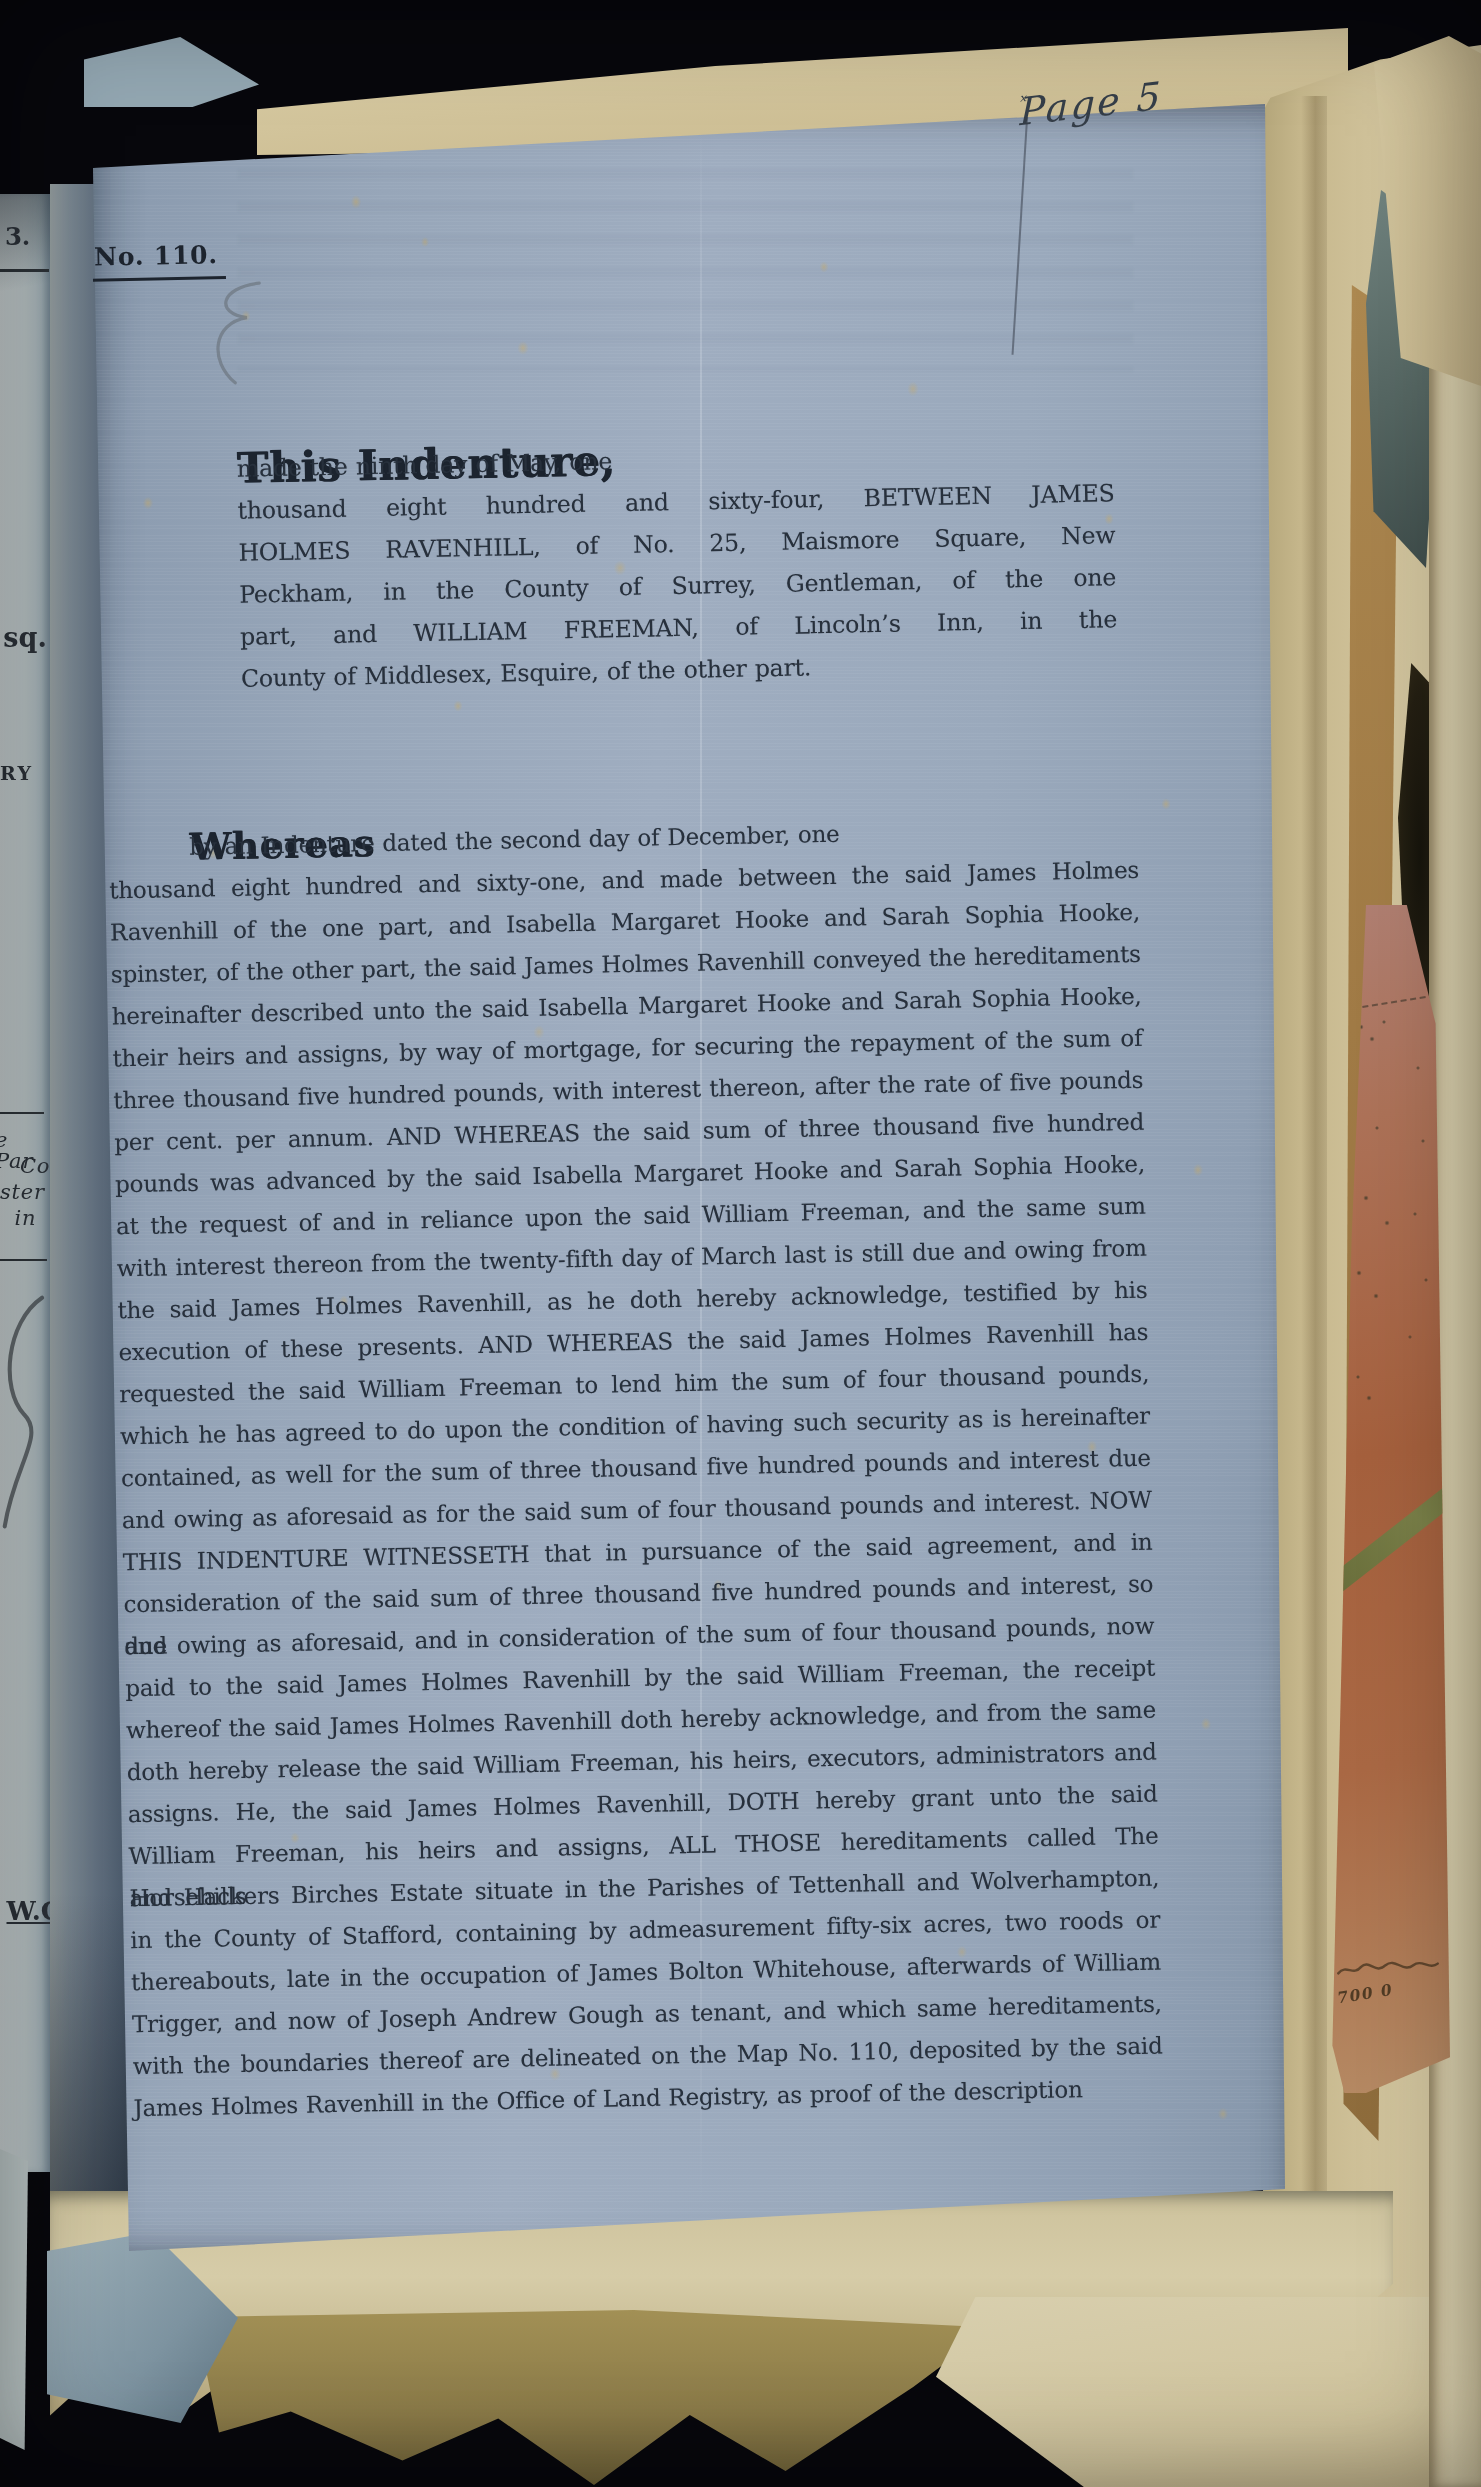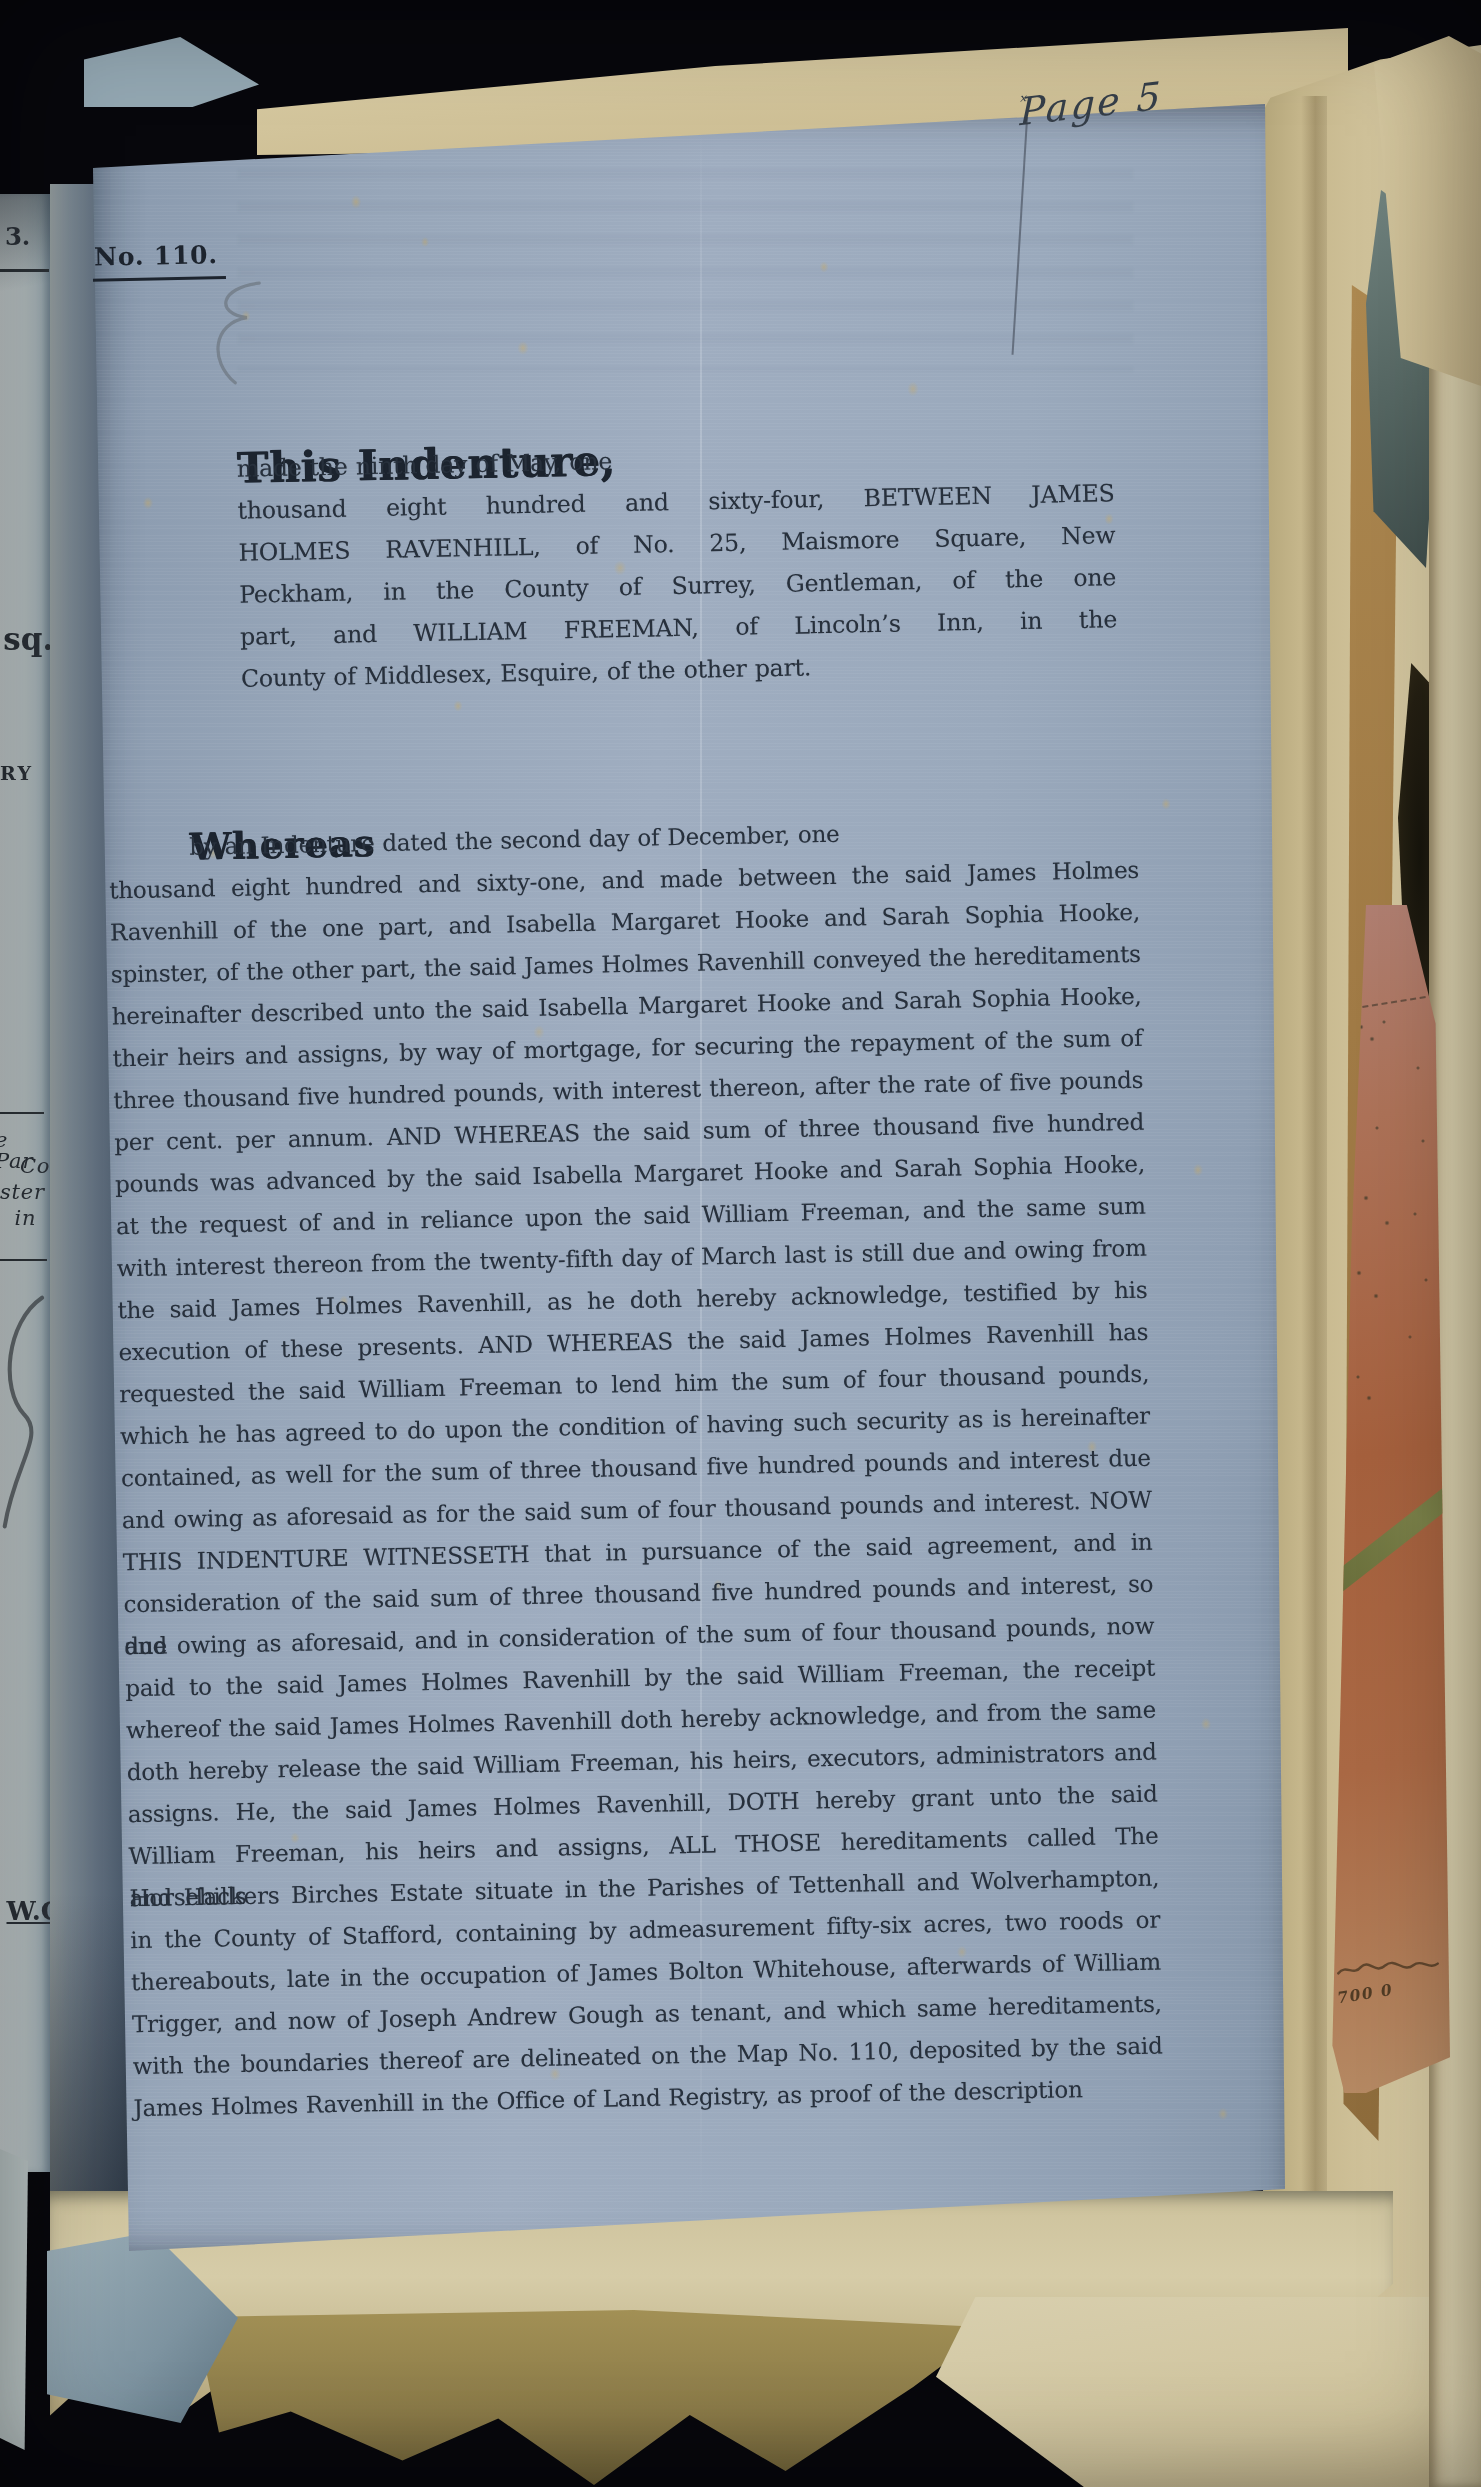--- a/index.html
+++ b/index.html
@@ -170,21 +170,21 @@
   .vignette{inset:0;pointer-events:none;box-shadow:inset 0 0 114px rgba(0,0,0,.4);}
 </style>
 </head>
 <body>
 
 <div class="canvas">
 
   <div class="left-strip">
     <span class="lf lf-b" style="left:4.9px;top:31px;font-size:24.4px;">3.</span>
     <span class="lrule" style="left:0;top:75px;width:49px;"></span>
-    <span class="lf lf-b" style="left:3.3px;top:430px;font-size:31px;">sq.</span>
+    <span class="lf lf-b" style="left:3.3px;top:430px;font-size:27px;">sq.</span>
     <span class="lf lf-b" style="left:0;top:570px;font-size:19px;letter-spacing:2.4px;">RY</span>
     <span class="lrule" style="left:0;top:918px;width:44px;height:2.4px;"></span>
     <span class="lf lf-i" style="left:-4.9px;top:936px;">e Par</span>
     <span class="lf lf-i" style="left:20px;top:962px;">Cou</span>
     <span class="lf lf-i" style="left:0;top:988px;">ster</span>
     <span class="lf lf-i" style="left:14.6px;top:1014px;">in</span>
     <span class="lrule" style="left:0;top:1065px;width:47px;height:2.4px;"></span>
     <svg class="left-squiggle" width="60" height="260" viewBox="0 0 74 320">
       <path d="M58,8 C14,38 6,120 36,152 C62,178 24,214 12,290" fill="none" stroke="#2e3338" stroke-width="5" stroke-linecap="round" opacity=".8"></path>
     </svg>

